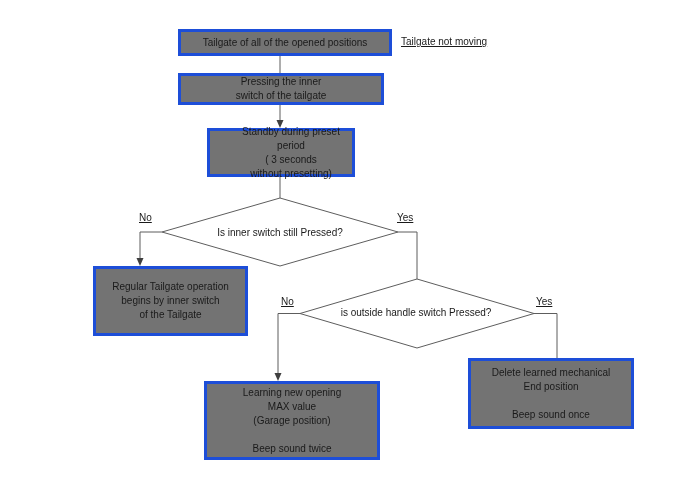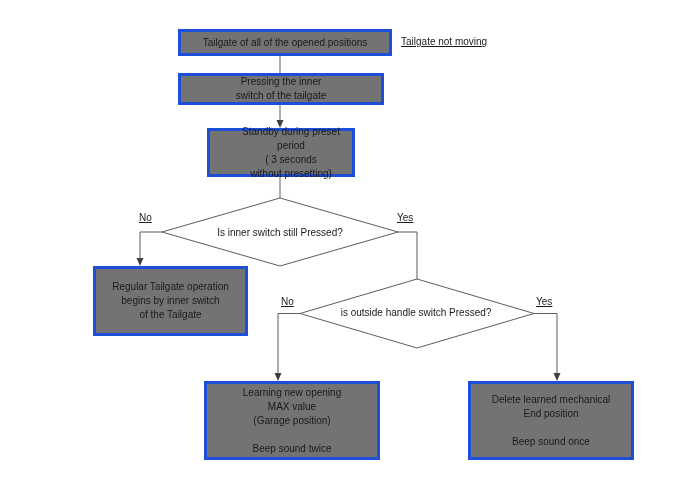--- a/index.html
+++ b/index.html
@@ -51,21 +51,21 @@
     line-height: 12px;
     text-align: center;
     white-space: nowrap;
   }
   
   #node-start        { left: 178px; top: 29px;  width: 214px; height: 27px; }
   #node-press-inner  { left: 178px; top: 73px;  width: 206px; height: 32px; }
   #node-standby      { left: 207px; top: 128px; width: 148px; height: 49px; padding-left: 20px; }
   #node-regular      { left: 65px;  top: 266px; width: 155px; height: 70px; margin-left: 28px; }
   #node-learn-max    { left: 204px; top: 381px; width: 176px; height: 79px; }
-  #node-delete-end   { left: 468px; top: 381px; width: 166px; height: 79px; }
+  #node-delete-end   { left: 468px; top: 358px; width: 166px; height: 71px; }
 
   #label-not-moving  { left: 401px; top: 36px; }
   #label-no-1        { left: 139px; top: 212px; }
   #label-yes-1       { left: 397px; top: 212px; }
   #label-no-2        { left: 281px; top: 296px; }
   #label-yes-2       { left: 536px; top: 296px; }
 
   #text-decision-1   { left: 170px; top: 227px; width: 220px; }
   #text-decision-2   { left: 306px; top: 307px; width: 220px; }
 </style>

